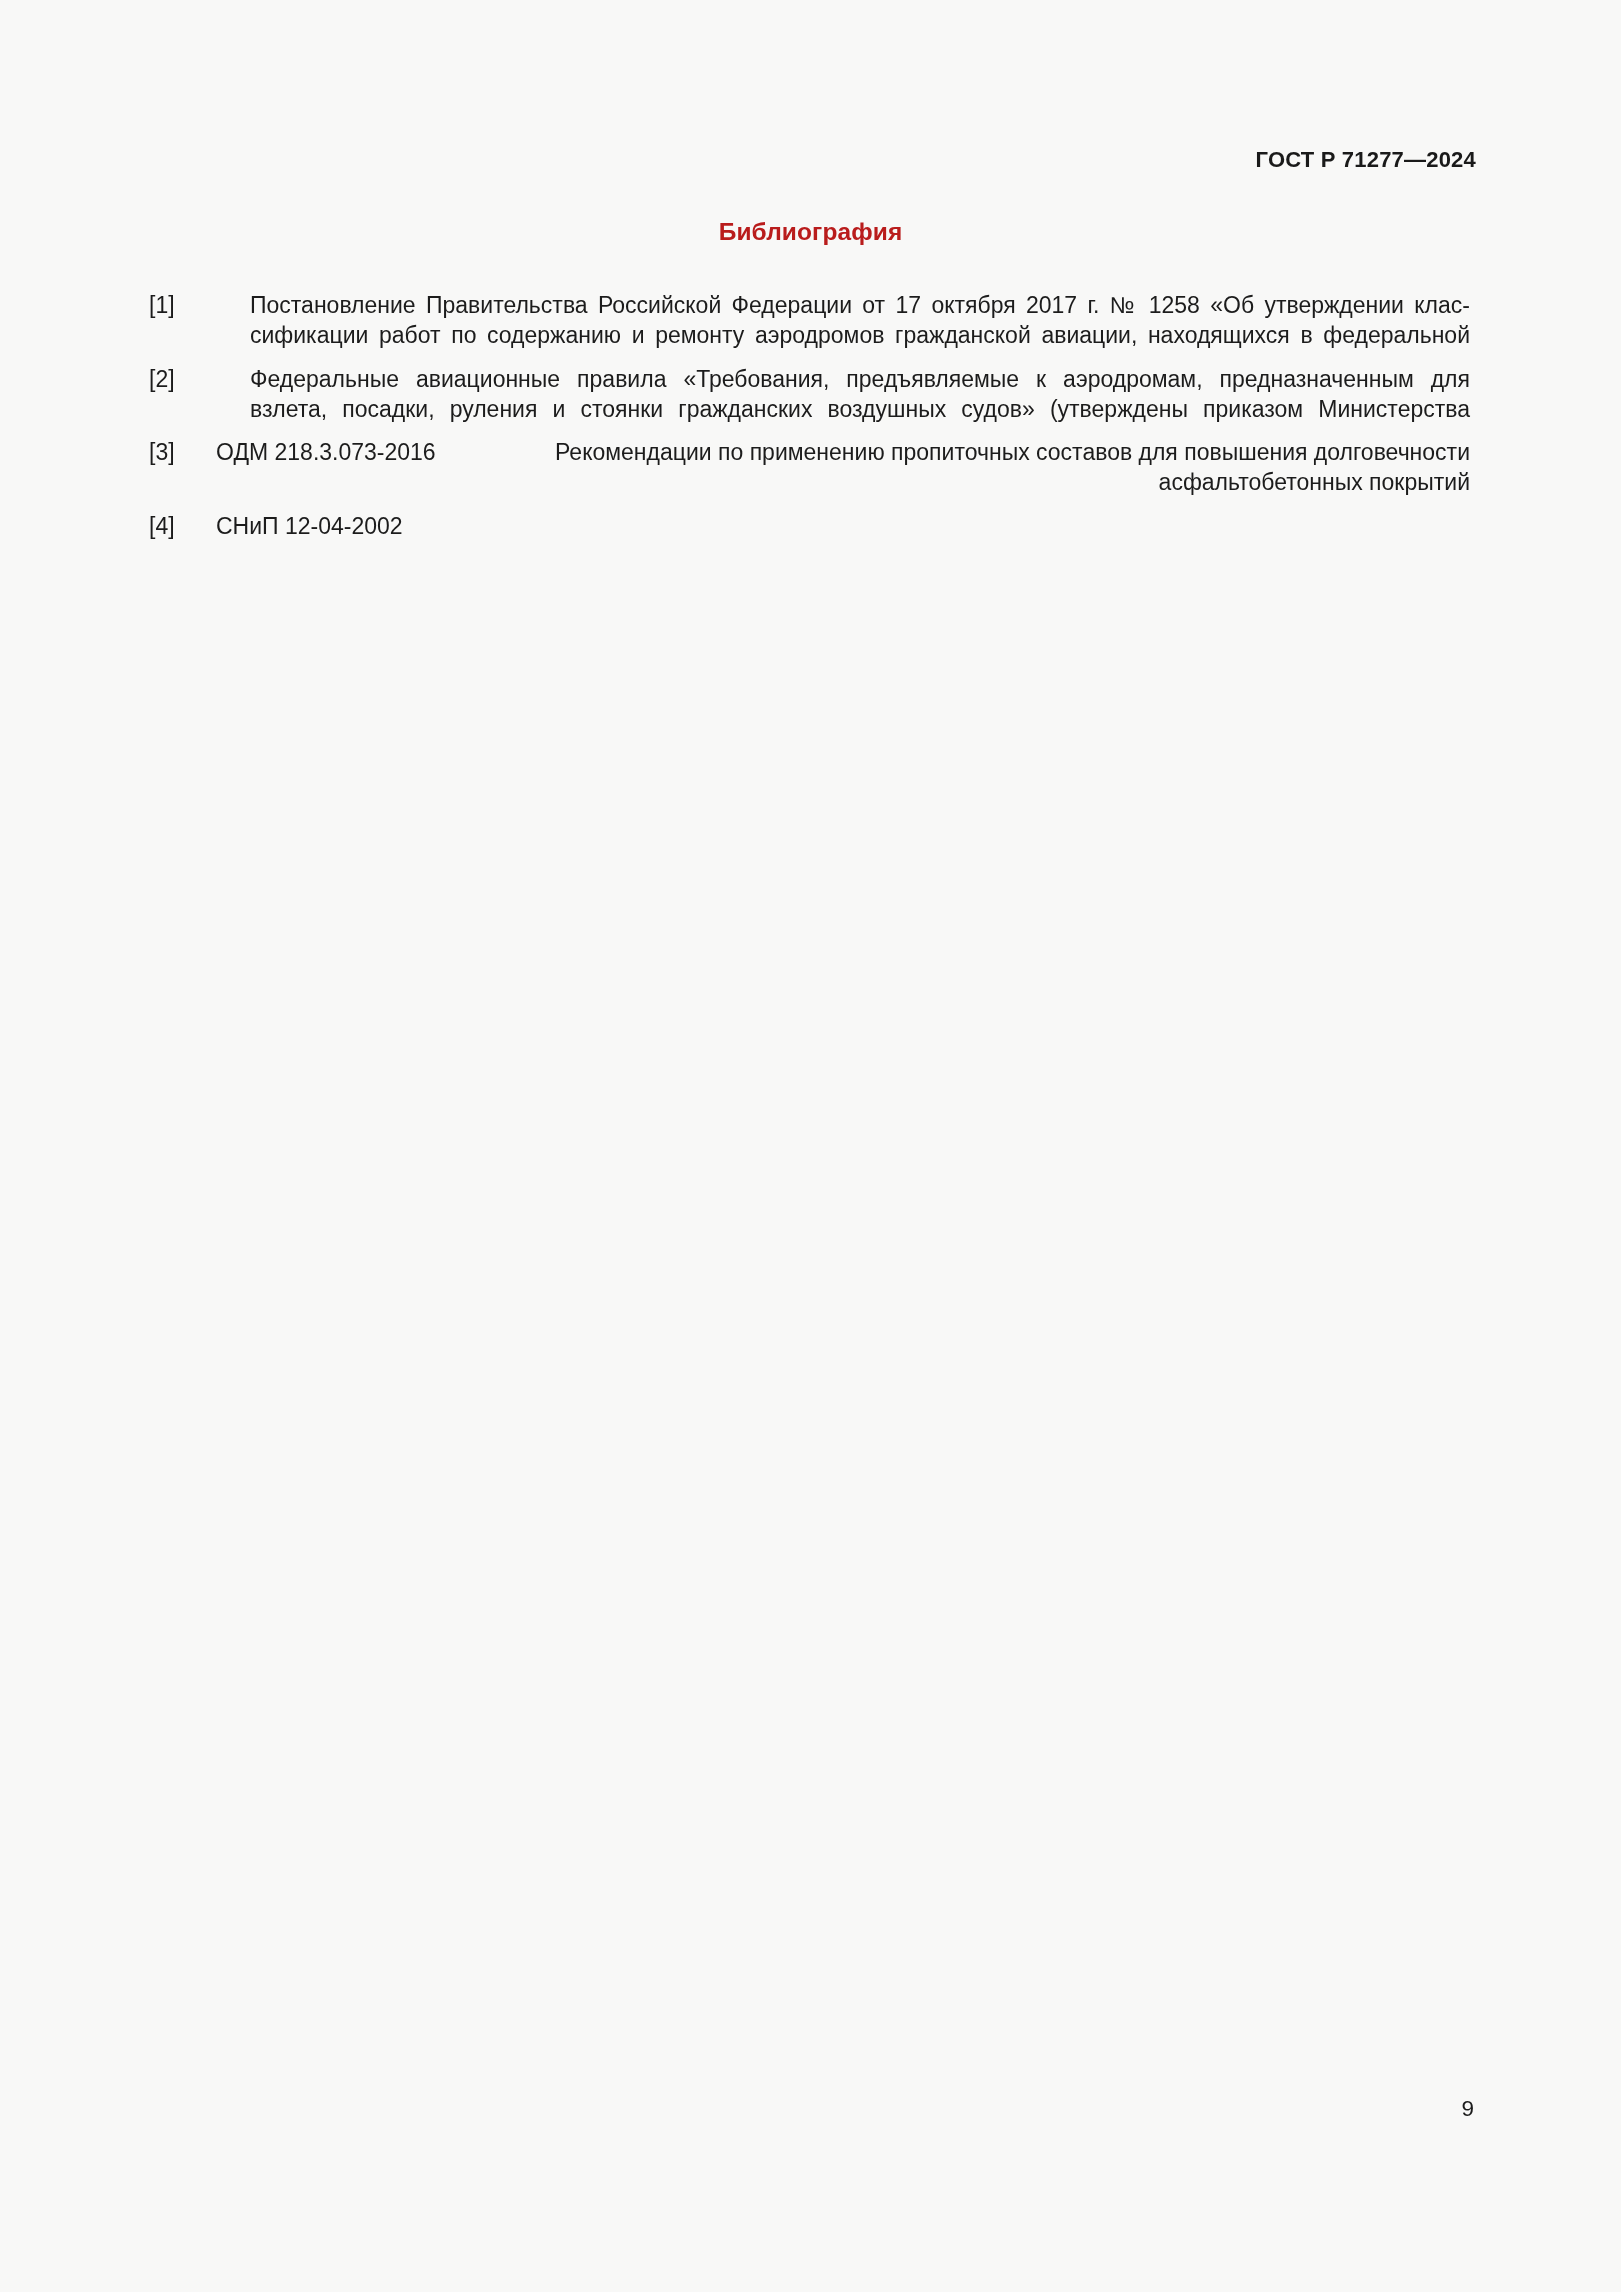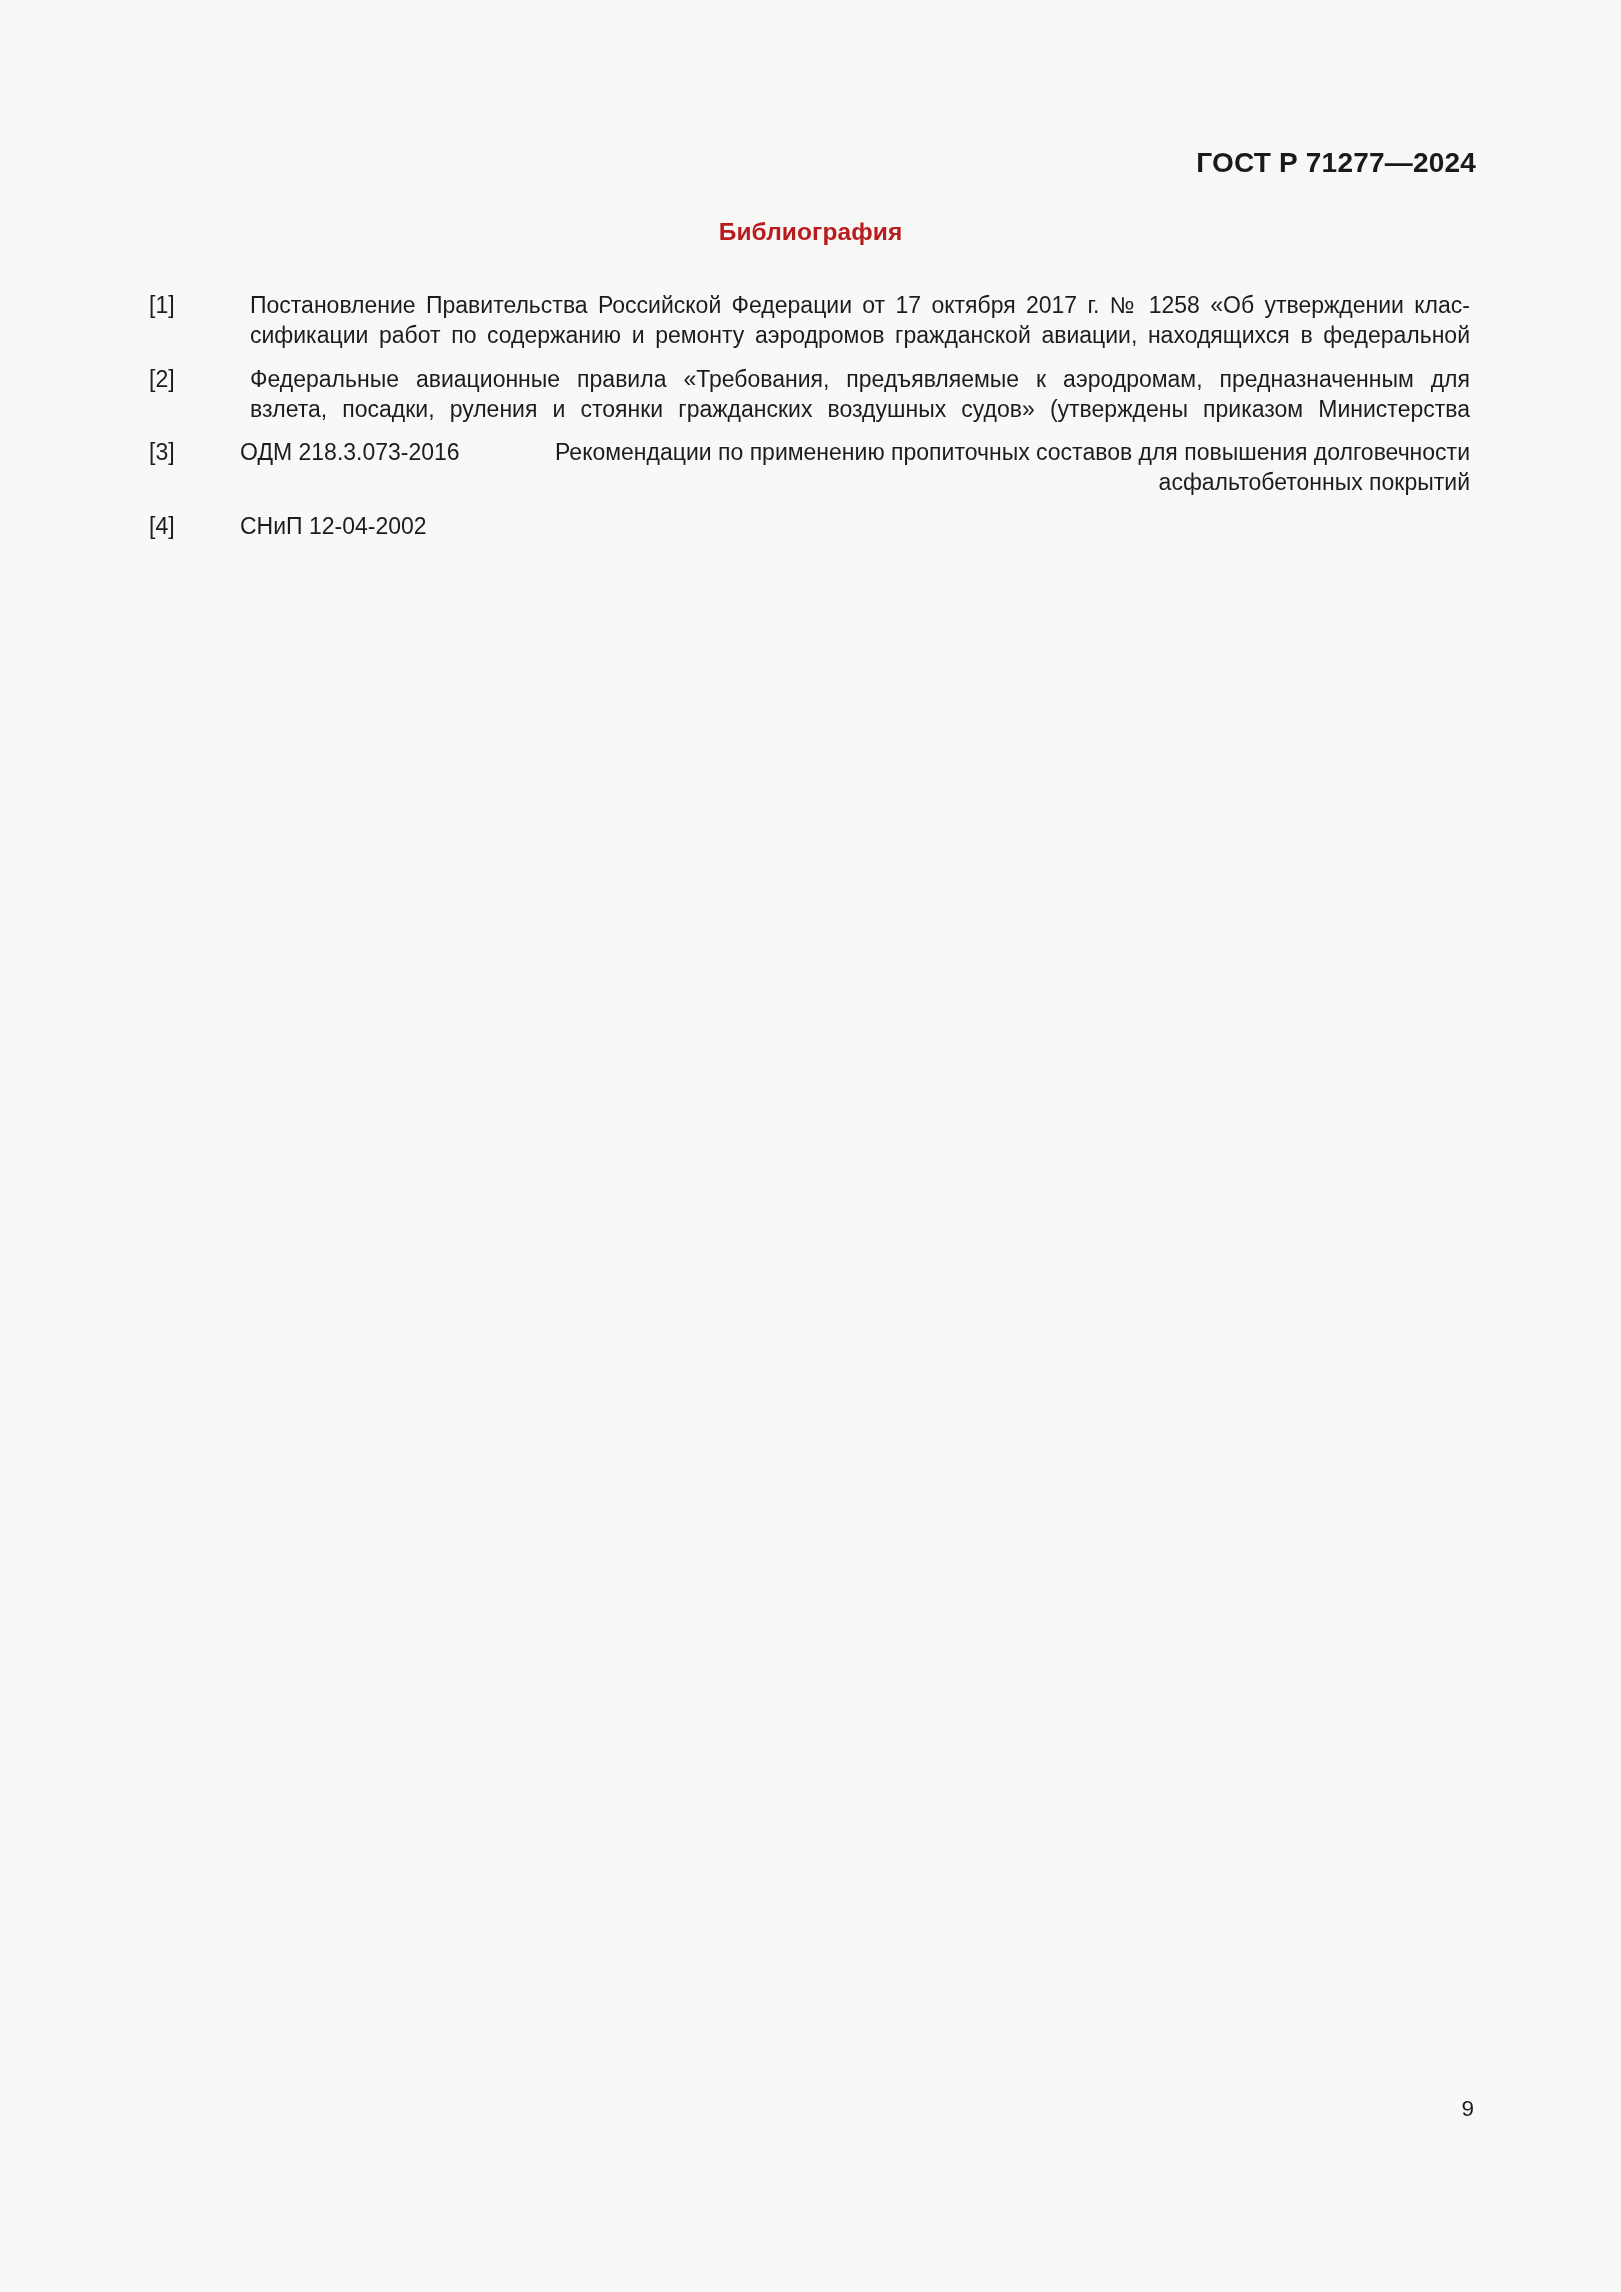--- a/index.html
+++ b/index.html
@@ -20,21 +20,21 @@
     background: #f8f8f7;
     box-sizing: border-box;
     overflow: hidden;
   }
 
   
   .doc-header {
     position: absolute;
     top: 147px;
     right: 145px;
-    font-size: 28px;
+    font-size: 22px;
     font-weight: bold;
     letter-spacing: 0.2px;
     white-space: nowrap;
     color: #1a1a1a;
   }
 
   
   .section-title {
     position: absolute;
     top: 218px;
@@ -95,21 +95,20 @@
   .entry-body.justified .line.last {
     text-align-last: left;
   }
 
   
   .entry-cols {
     display: flex;
     align-items: flex-start;
     flex: 1 1 auto;
     min-width: 0;
-    margin-left: 24px;
   }
   .entry-code {
     flex: 0 0 auto;
     width: 266px;
     white-space: nowrap;
   }
   .entry-desc {
     flex: 1 1 auto;
     min-width: 0;
     text-align: right;

